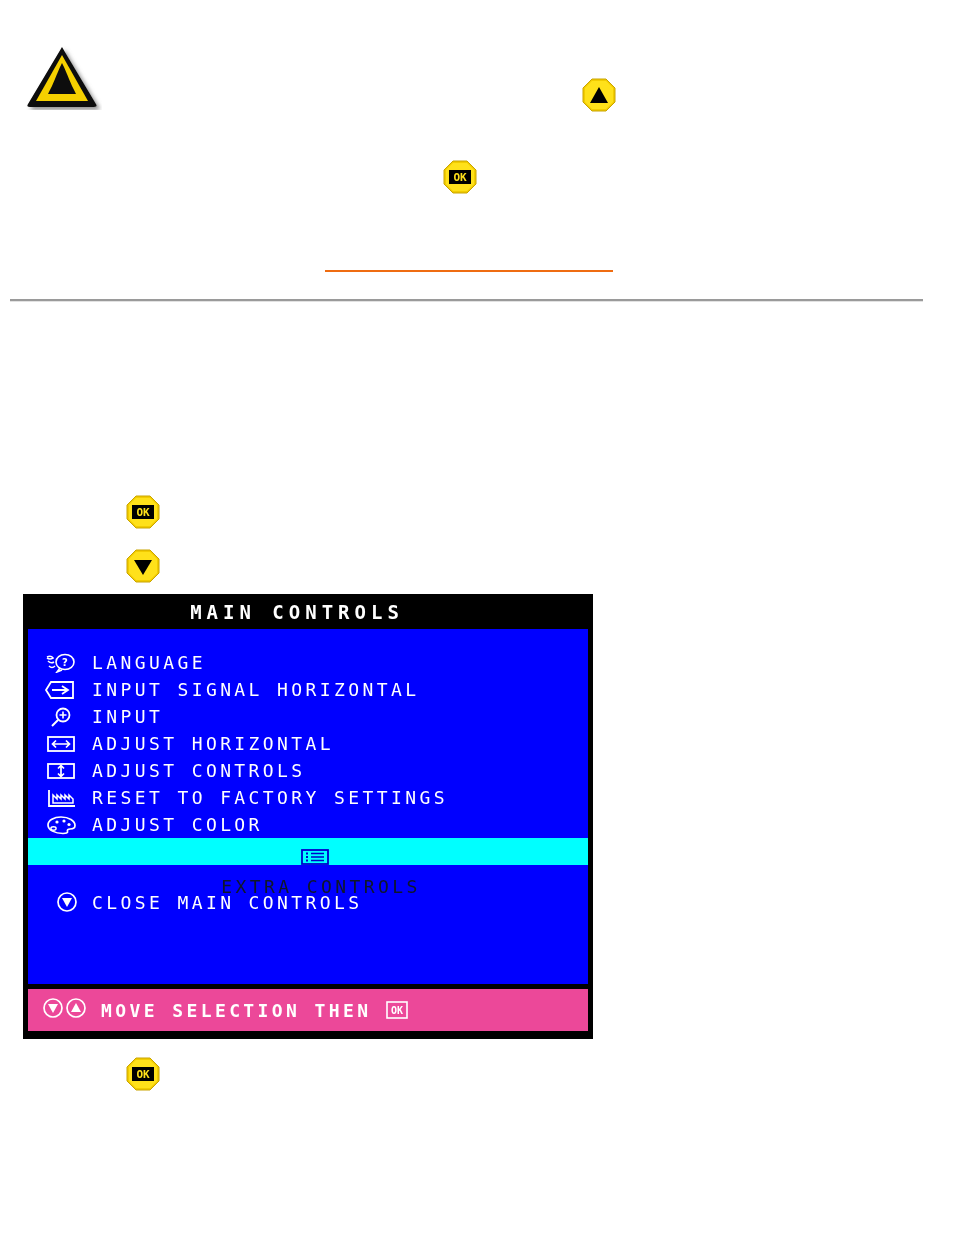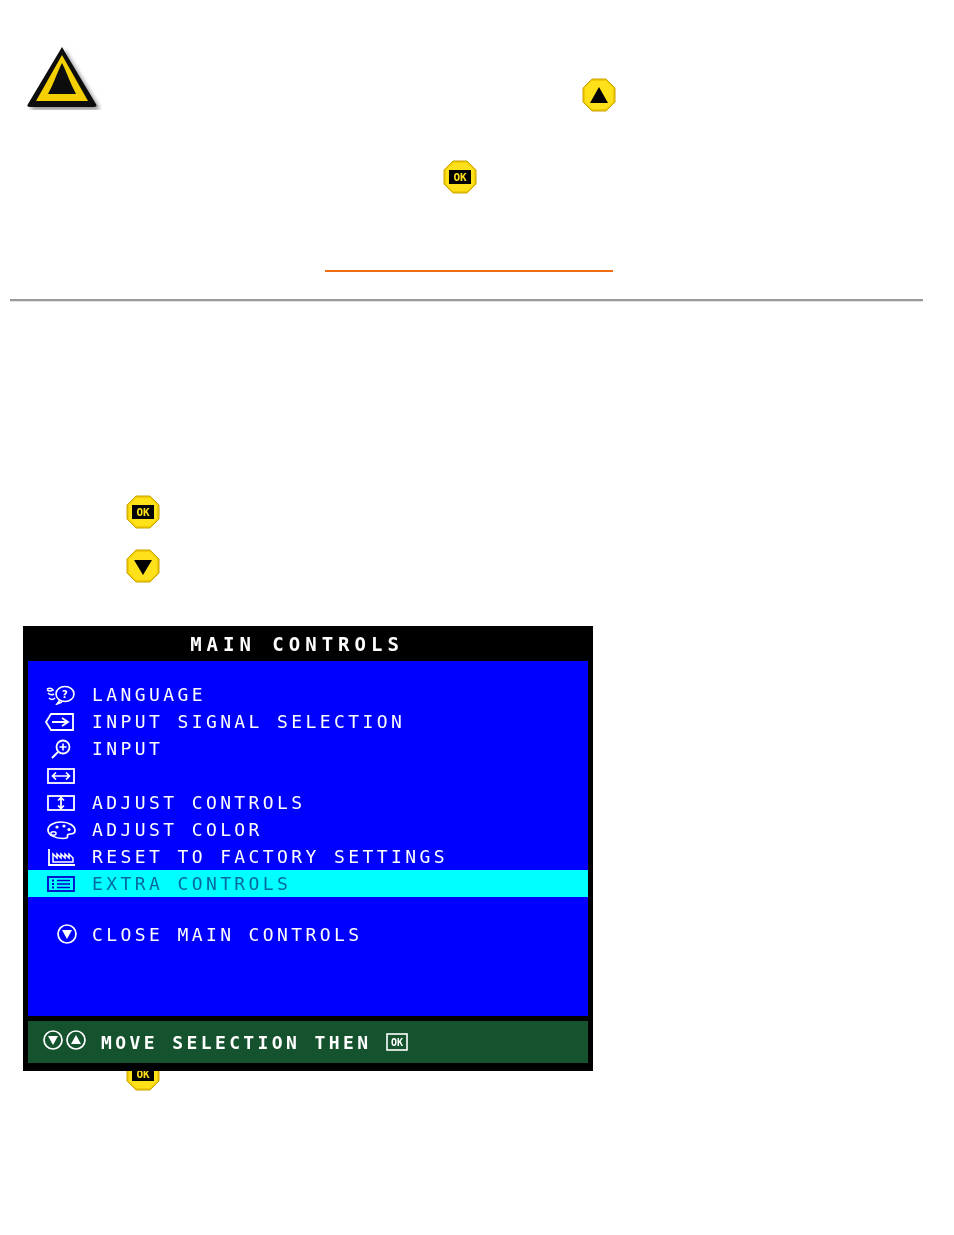--- a/index.html
+++ b/index.html
@@ -54,21 +54,21 @@
     top: 299px;
     width: 913px;
     height: 0;
     border-top: 2px solid #9a9a9a;
     border-bottom: 1px solid #e2e2e2;
   }
 
   
   #osd-panel {
     left: 23px;
-    top: 626px;
+    top: 594px;
     width: 570px;
     height: 445px;
     background: #000000;
     border: 1px solid #000000;
     box-sizing: border-box;
     font-family: "DejaVu Sans Mono", "Liberation Mono", monospace;
     -webkit-font-smoothing: none;
   }
   #osd-title-bar {
     height: 34px;
@@ -93,21 +93,22 @@
   .osd-row {
     display: flex;
     align-items: center;
     height: 27px;
     padding-left: 14px;
     box-sizing: border-box;
     color: #ffffff;
   }
   .osd-row.selected {
     background: #00ffff;
-    color: #0369a1;
+    color: #0f172a;
+    flex-direction: column;
   }
   .osd-row-icon {
     width: 38px;
     height: 22px;
     flex: 0 0 38px;
     display: flex;
     align-items: center;
     justify-content: center;
   }
   .osd-row-icon svg { display:block; }
@@ -129,21 +130,21 @@
     color: #ffffff;
   }
   #osd-close-row .osd-row-icon { flex:0 0 26px; width:26px; }
   #osd-close-row .osd-row-label { }
 
   #osd-footer-sep {
     height: 5px;
     background: #000000;
   }
   #osd-footer {
-    background: #14532d;
+    background: #ec4899;
     margin: 0 4px;
     height: 42px;
     display: flex;
     align-items: center;
     padding-left: 14px;
     box-sizing: border-box;
     color: #ffffff;
   }
   #osd-footer .foot-icons {
     display: flex;
@@ -248,75 +249,76 @@
       <span class="osd-row-label">LANGUAGE</span>
     </div>
 
     <div class="osd-row">
       <span class="osd-row-icon">
         <svg width="34" height="20" viewBox="0 0 34 20">
           <path d="M7 2 L29 2 L29 18 L7 18 L2 10 Z" fill="none" stroke="#ffffff" stroke-width="1.8"></path>
           <path d="M8 10 L23 10 M18 6 L24 10 L18 14" fill="none" stroke="#ffffff" stroke-width="1.8"></path>
         </svg>
       </span>
-      <span class="osd-row-label">INPUT SIGNAL SELECTION</span>
+      <span class="osd-row-label">INPUT SIGNAL HORIZONTAL</span>
     </div>
 
     <div class="osd-row">
       <span class="osd-row-icon">
         <svg width="34" height="20" viewBox="0 0 34 20">
           <circle cx="19" cy="8" r="6.5" fill="none" stroke="#ffffff" stroke-width="1.8"></circle>
           <path d="M19 4.5 L19 11.5 M15.5 8 L22.5 8" stroke="#ffffff" stroke-width="1.6"></path>
           <path d="M14 13 L8 19" stroke="#ffffff" stroke-width="2"></path>
         </svg>
       </span>
       <span class="osd-row-label">INPUT</span>
     </div>
 
     <div class="osd-row">
       <span class="osd-row-icon">
         <svg width="34" height="20" viewBox="0 0 34 20">
           <rect x="4" y="3" width="26" height="14" fill="none" stroke="#ffffff" stroke-width="1.8"></rect>
           <path d="M9 10 L25 10 M12 6.5 L8.5 10 L12 13.5 M22 6.5 L25.5 10 L22 13.5" fill="none" stroke="#ffffff" stroke-width="1.7"></path>
         </svg>
       </span>
+      <span class="osd-row-label">ADJUST HORIZONTAL</span>
     </div>
 
     <div class="osd-row">
       <span class="osd-row-icon">
         <svg width="34" height="20" viewBox="0 0 34 20">
           <rect x="4" y="3" width="26" height="14" fill="none" stroke="#ffffff" stroke-width="1.8"></rect>
           <path d="M17 5 L17 15 M14 7.5 L17 4.5 L20 7.5 M14 12.5 L17 15.5 L20 12.5" fill="none" stroke="#ffffff" stroke-width="1.7"></path>
         </svg>
       </span>
       <span class="osd-row-label">ADJUST CONTROLS</span>
     </div>
 
+
+    <div class="osd-row">
+      <span class="osd-row-icon">
+        <svg width="34" height="20" viewBox="0 0 34 20">
+          <path d="M5 2 L5 18 L31 18" fill="none" stroke="#ffffff" stroke-width="1.8"></path>
+          <path d="M9 15 L9 7 L13 11 L13 7 L17 11 L17 7 L21 11 L21 7 L25 11 L25 7 L29 11 L29 15 Z" fill="none" stroke="#ffffff" stroke-width="1.5"></path>
+        </svg>
+      </span>
+      <span class="osd-row-label">RESET TO FACTORY SETTINGS</span>
+    </div>
 
     <div class="osd-row">
       <span class="osd-row-icon">
         <svg width="34" height="20" viewBox="0 0 34 20">
           <path d="M17 2 C25 2 31 6 31 10.5 C31 14 28 14 26 14 C24 14 23 15 23.5 16.5 C24 18 22 18.5 19 18.5 C11 18.5 4 15 4 10 C4 5.5 10 2 17 2 Z" fill="none" stroke="#ffffff" stroke-width="1.7"></path>
           <circle cx="13" cy="7" r="1.6" fill="#ffffff"></circle>
           <circle cx="20" cy="6" r="1.6" fill="#ffffff"></circle>
           <circle cx="25" cy="9.5" r="1.6" fill="#ffffff"></circle>
           <ellipse cx="9.5" cy="13.5" rx="2.6" ry="1.7" fill="none" stroke="#ffffff" stroke-width="1.4"></ellipse>
         </svg>
       </span>
       <span class="osd-row-label">ADJUST COLOR</span>
-    </div>
-
-    <div class="osd-row">
-      <span class="osd-row-icon">
-        <svg width="34" height="20" viewBox="0 0 34 20">
-          <path d="M5 2 L5 18 L31 18" fill="none" stroke="#ffffff" stroke-width="1.8"></path>
-          <path d="M9 15 L9 7 L13 11 L13 7 L17 11 L17 7 L21 11 L21 7 L25 11 L25 7 L29 11 L29 15 Z" fill="none" stroke="#ffffff" stroke-width="1.5"></path>
-        </svg>
-      </span>
-      <span class="osd-row-label">RESET TO FACTORY SETTINGS</span>
     </div>
 
     <div class="osd-row selected">
       <span class="osd-row-icon">
         <svg width="34" height="20" viewBox="0 0 34 20">
           <rect x="4" y="3" width="26" height="14" fill="none" stroke="#0000cc" stroke-width="1.8"></rect>
           <path d="M8 6.5 L10 6.5 M8 10 L10 10 M8 13.5 L10 13.5" stroke="#0000cc" stroke-width="2"></path>
           <path d="M13 6.5 L26 6.5 M13 10 L26 10 M13 13.5 L26 13.5" stroke="#0000cc" stroke-width="1.5"></path>
         </svg>
       </span>

